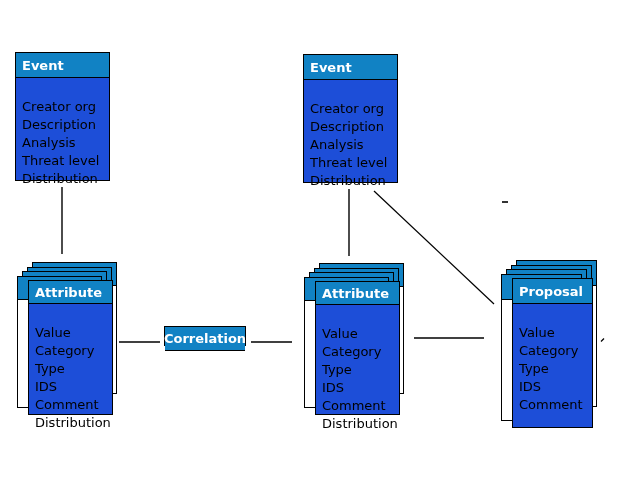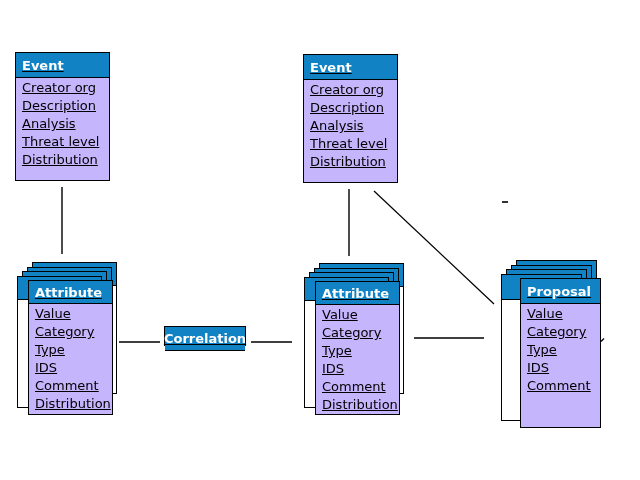--- a/index.html
+++ b/index.html
@@ -10,32 +10,32 @@
     --canvas-bg:#ffffff;
   }
   html,body{margin:0;padding:0;}
   body{background:#fff;font-family:"DejaVu Sans","Liberation Sans",sans-serif;}
   #canvas{
     position:relative;width:640px;height:480px;background:var(--canvas-bg);
     overflow:hidden;
   }
   #connector-layer{position:absolute;left:0;top:0;width:640px;height:480px;z-index:1;pointer-events:none;}
   .entity{
-    position:absolute;background:#c4b5fd;border:1.5px solid var(--border);
-    box-sizing:border-box;z-index:2;text-decoration:underline;
+    position:absolute;background:#1d4ed8;border:1.5px solid var(--border);
+    box-sizing:border-box;z-index:2;
   }
   .entity-header{
     display:flex;align-items:center;box-sizing:border-box;
     background:var(--header-blue);color:var(--header-text);
     font-weight:bold;font-size:13px;padding-left:6px;
     border-bottom:1.5px solid var(--border);
     white-space:nowrap;
   }
   .entity-header.centered{justify-content:center;padding-left:0;}
-  .entity-body{padding-top:1px;}
+  .entity-body{padding-top:20px;}
   .field{
     font-size:13px;line-height:18px;color:var(--field-text);
     padding-left:6px;white-space:nowrap;
   }
   .stack{position:absolute;z-index:2;}
   .stack-layer{
     position:absolute;background:#fff;border:1.5px solid var(--border);
     box-sizing:border-box;
   }
   .layer-cap{
@@ -144,21 +144,21 @@
       </div>
     <div class="stack-layer" style="left:15px;top:-13.5px;width:81px;height:147px;">
         <div class="layer-cap" style="height:25px;"></div>
       </div>
     <div class="stack-layer" style="left:10px;top:-9px;width:81px;height:147px;">
         <div class="layer-cap" style="height:25px;"></div>
       </div>
     <div class="stack-layer" style="left:5px;top:-4.5px;width:81px;height:147px;">
         <div class="layer-cap" style="height:25px;"></div>
       </div>
-    <div class="entity" style="width:81px;height:150px;margin-left:8px;">
+    <div class="entity" style="width:81px;height:150px;">
       <div class="entity-header" style="height:25px;">Proposal</div>
       <div class="entity-body">
           <div class="field">Value</div>
           <div class="field">Category</div>
           <div class="field">Type</div>
           <div class="field">IDS</div>
           <div class="field">Comment</div>
         </div>
     </div>
   </div>

